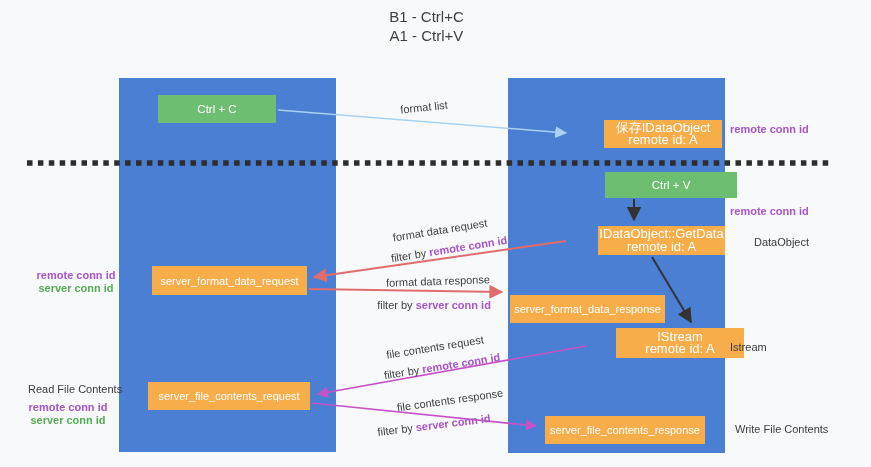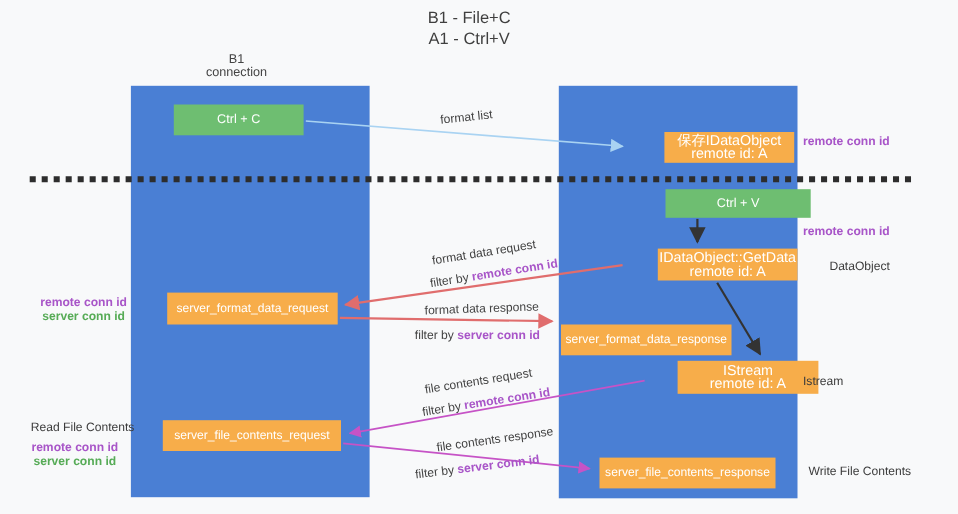--- a/index.html
+++ b/index.html
@@ -40,28 +40,24 @@
   .purple { color:var(--text-purple,#a855c8); font-weight:bold; }
   .green-txt { color:var(--text-green,#56ab56); font-weight:bold; }
   svg.overlay { position:absolute; left:0; top:0; }
 </style>
 </head>
 <body>
 
 <div class="canvas">
 
   <div class="title">
-    <div>B1 - File+C</div>
+    <div>B1 - Ctrl+C</div>
     <div>A1 - Ctrl+V</div>
   </div>
 
-  <div class="col-header" style="left:165px; top:48px; width:100px;">
-    <div>B1</div>
-    <div>connection</div>
-  </div>
 
   <div class="column" style="left:119px; top:78px; width:217px; height:374px;"></div>
   <div class="column" style="left:508px; top:78px; width:217px; height:375px;"></div>
 
   <svg class="overlay" width="871" height="467" viewBox="0 0 871 467">
     <defs>
       <marker id="m-blue" viewBox="0 0 10 10" refX="9" refY="5" markerWidth="8" markerHeight="8" orient="auto">
         <path d="M0,0 L10,5 L0,10 z" style="fill:var(--arrow-lightblue,#a9d3f2)"></path>
       </marker>
       <marker id="m-black" viewBox="0 0 10 10" refX="9" refY="5" markerWidth="7.5" markerHeight="7.5" orient="auto">

